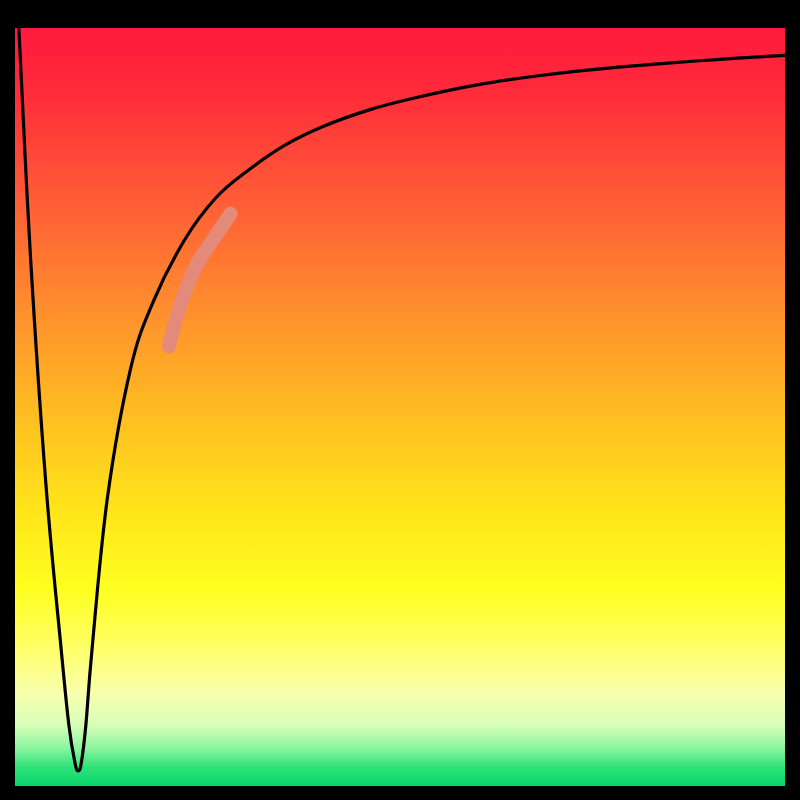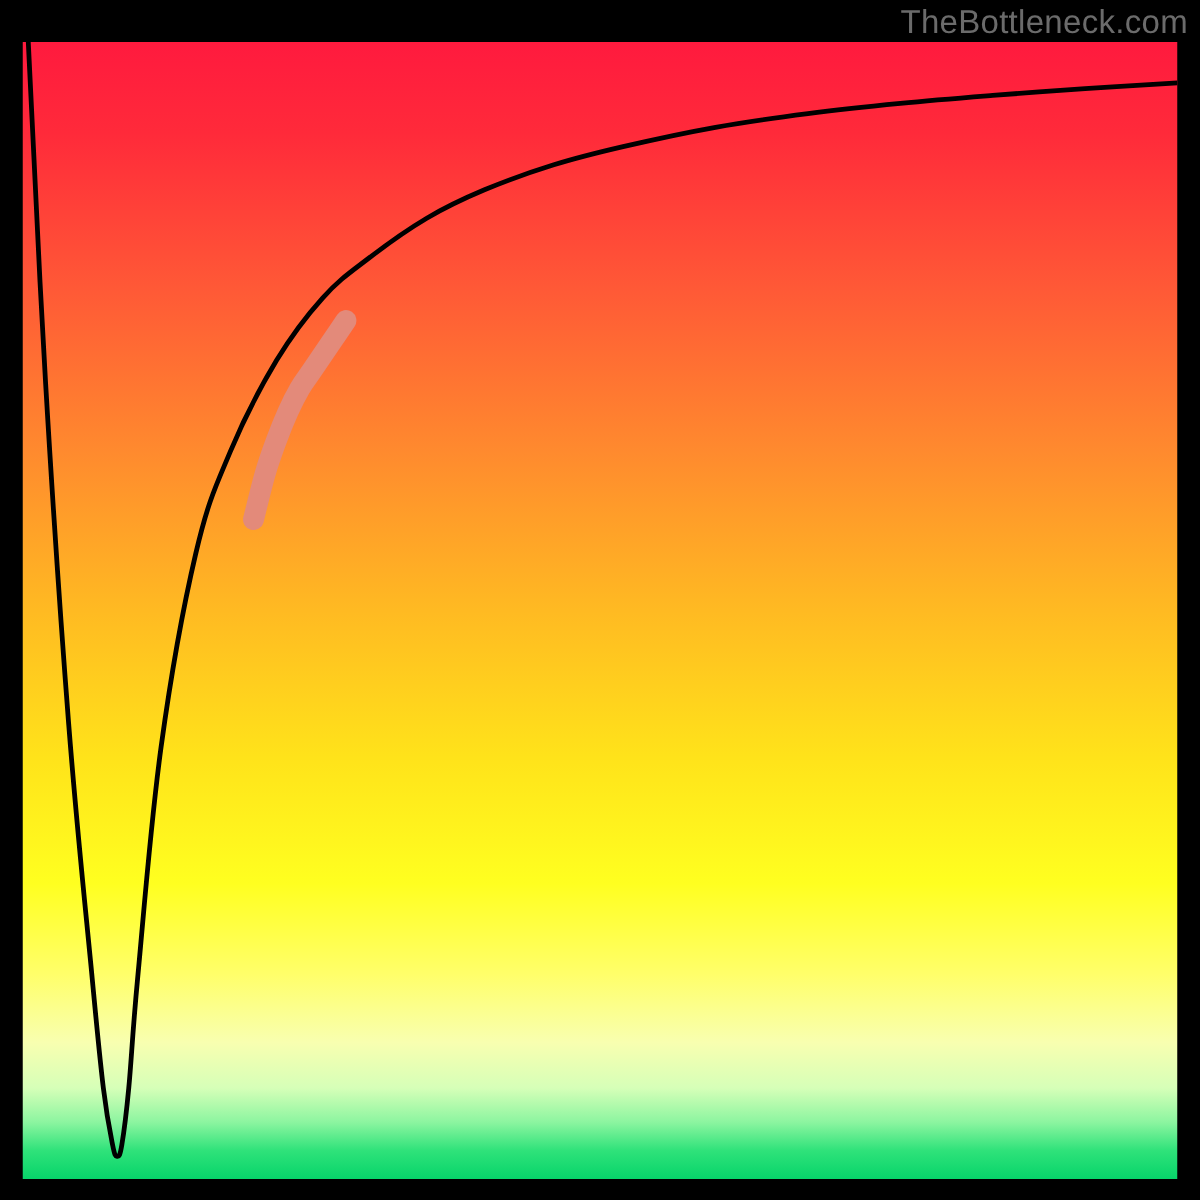--- a/index.html
+++ b/index.html
@@ -58,21 +58,20 @@
     position: absolute;
     inset: 0;
     width: 100%;
     height: 100%;
   }
 </style>
 </head>
 <body>
 
 <div class="frame">
-  <div class="watermark">TheBottleneck.com</div>
 
   <div class="plot-area">
     <div class="gradient-bg"></div>
     <svg class="curve" viewBox="0 0 770 758" preserveAspectRatio="none">
       <path id="main-curve" fill="none" stroke="#000" stroke-width="3.2" stroke-linejoin="round" stroke-linecap="round" d="M 3.85 0.00 C 5.93 40.93, 10.55 145.54, 15.40 227.40 C 20.25 309.26, 25.26 383.85, 30.80 454.80 C 36.34 525.75, 42.04 577.90, 46.20 621.56 C 50.36 665.22, 51.41 676.89, 53.90 697.36 C 56.39 717.83, 58.40 727.07, 60.06 735.26 C 61.72 743.45, 62.03 742.84, 63.14 742.84 C 64.25 742.84, 64.83 743.45, 66.22 735.26 C 67.61 727.07, 68.90 717.83, 70.84 697.36 C 72.78 676.89, 73.12 662.49, 77.00 621.56 C 80.88 580.63, 85.47 520.44, 92.40 469.96 C 99.33 419.48, 107.18 376.57, 115.50 341.10 C 123.82 305.63, 128.90 296.07, 138.60 272.88 C 148.30 249.69, 158.31 230.66, 169.40 212.24 C 180.49 193.82, 189.11 182.83, 200.20 170.55 C 211.29 158.27, 218.53 153.57, 231.00 144.02 C 243.47 134.47, 255.64 125.68, 269.50 117.49 C 283.36 109.30, 292.75 104.95, 308.00 98.54 C 323.25 92.13, 337.57 87.05, 354.20 81.86 C 370.83 76.68, 381.00 74.24, 400.40 69.74 C 419.80 65.23, 439.82 60.81, 462.00 56.85 C 484.18 52.89, 501.42 50.62, 523.60 47.75 C 545.78 44.89, 563.02 43.12, 585.20 40.93 C 607.38 38.75, 624.62 37.40, 646.80 35.63 C 668.98 33.85, 686.22 32.58, 708.40 31.08 C 730.58 29.58, 758.91 27.97, 770.00 27.29"></path>
       <path id="highlight" fill="none" stroke="#e38a7a" stroke-width="14" stroke-linecap="round" d="M 154.00 318.36 C 155.39 312.90, 158.93 297.59, 161.70 288.04 C 164.47 278.49, 166.63 272.80, 169.40 265.30 C 172.17 257.80, 174.33 252.49, 177.10 246.35 C 179.87 240.21, 182.03 235.97, 184.80 231.19 C 187.57 226.41, 189.73 223.91, 192.50 219.82 C 195.27 215.73, 197.43 212.54, 200.20 208.45 C 202.97 204.36, 205.13 201.17, 207.90 197.08 C 210.67 192.99, 214.21 187.76, 215.60 185.71"></path>
     </svg>
   </div>
 </div>
 

